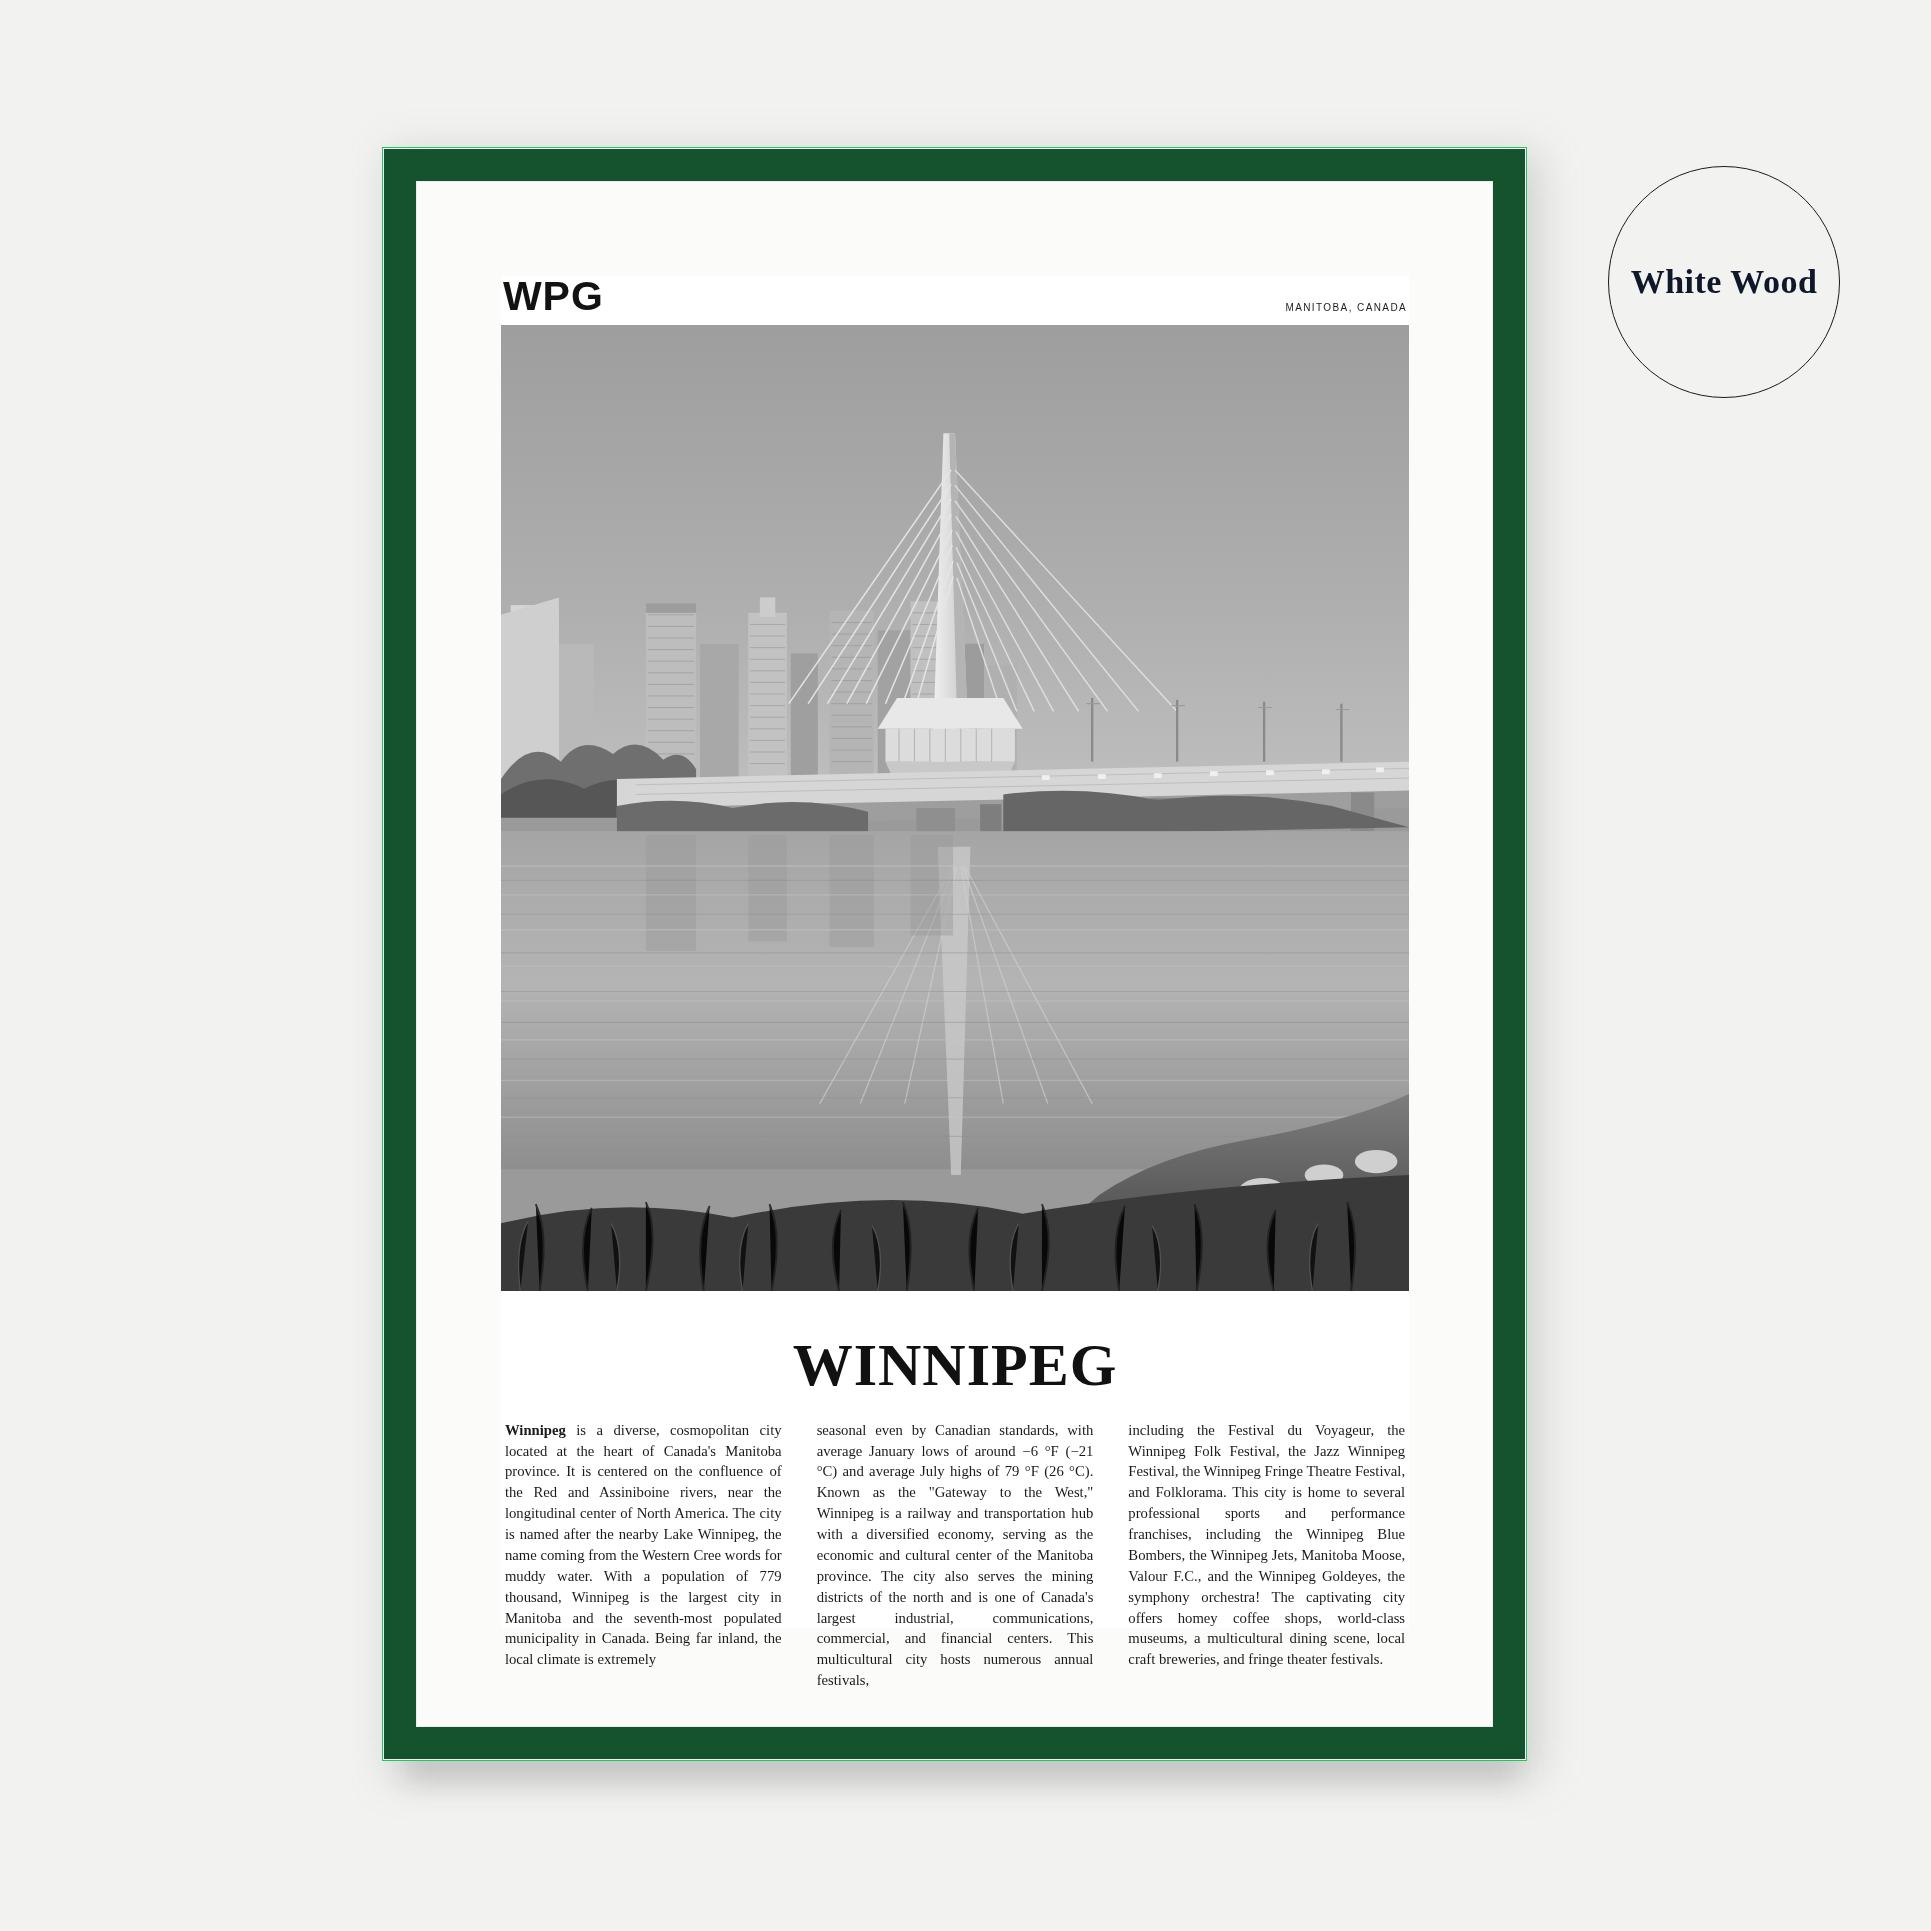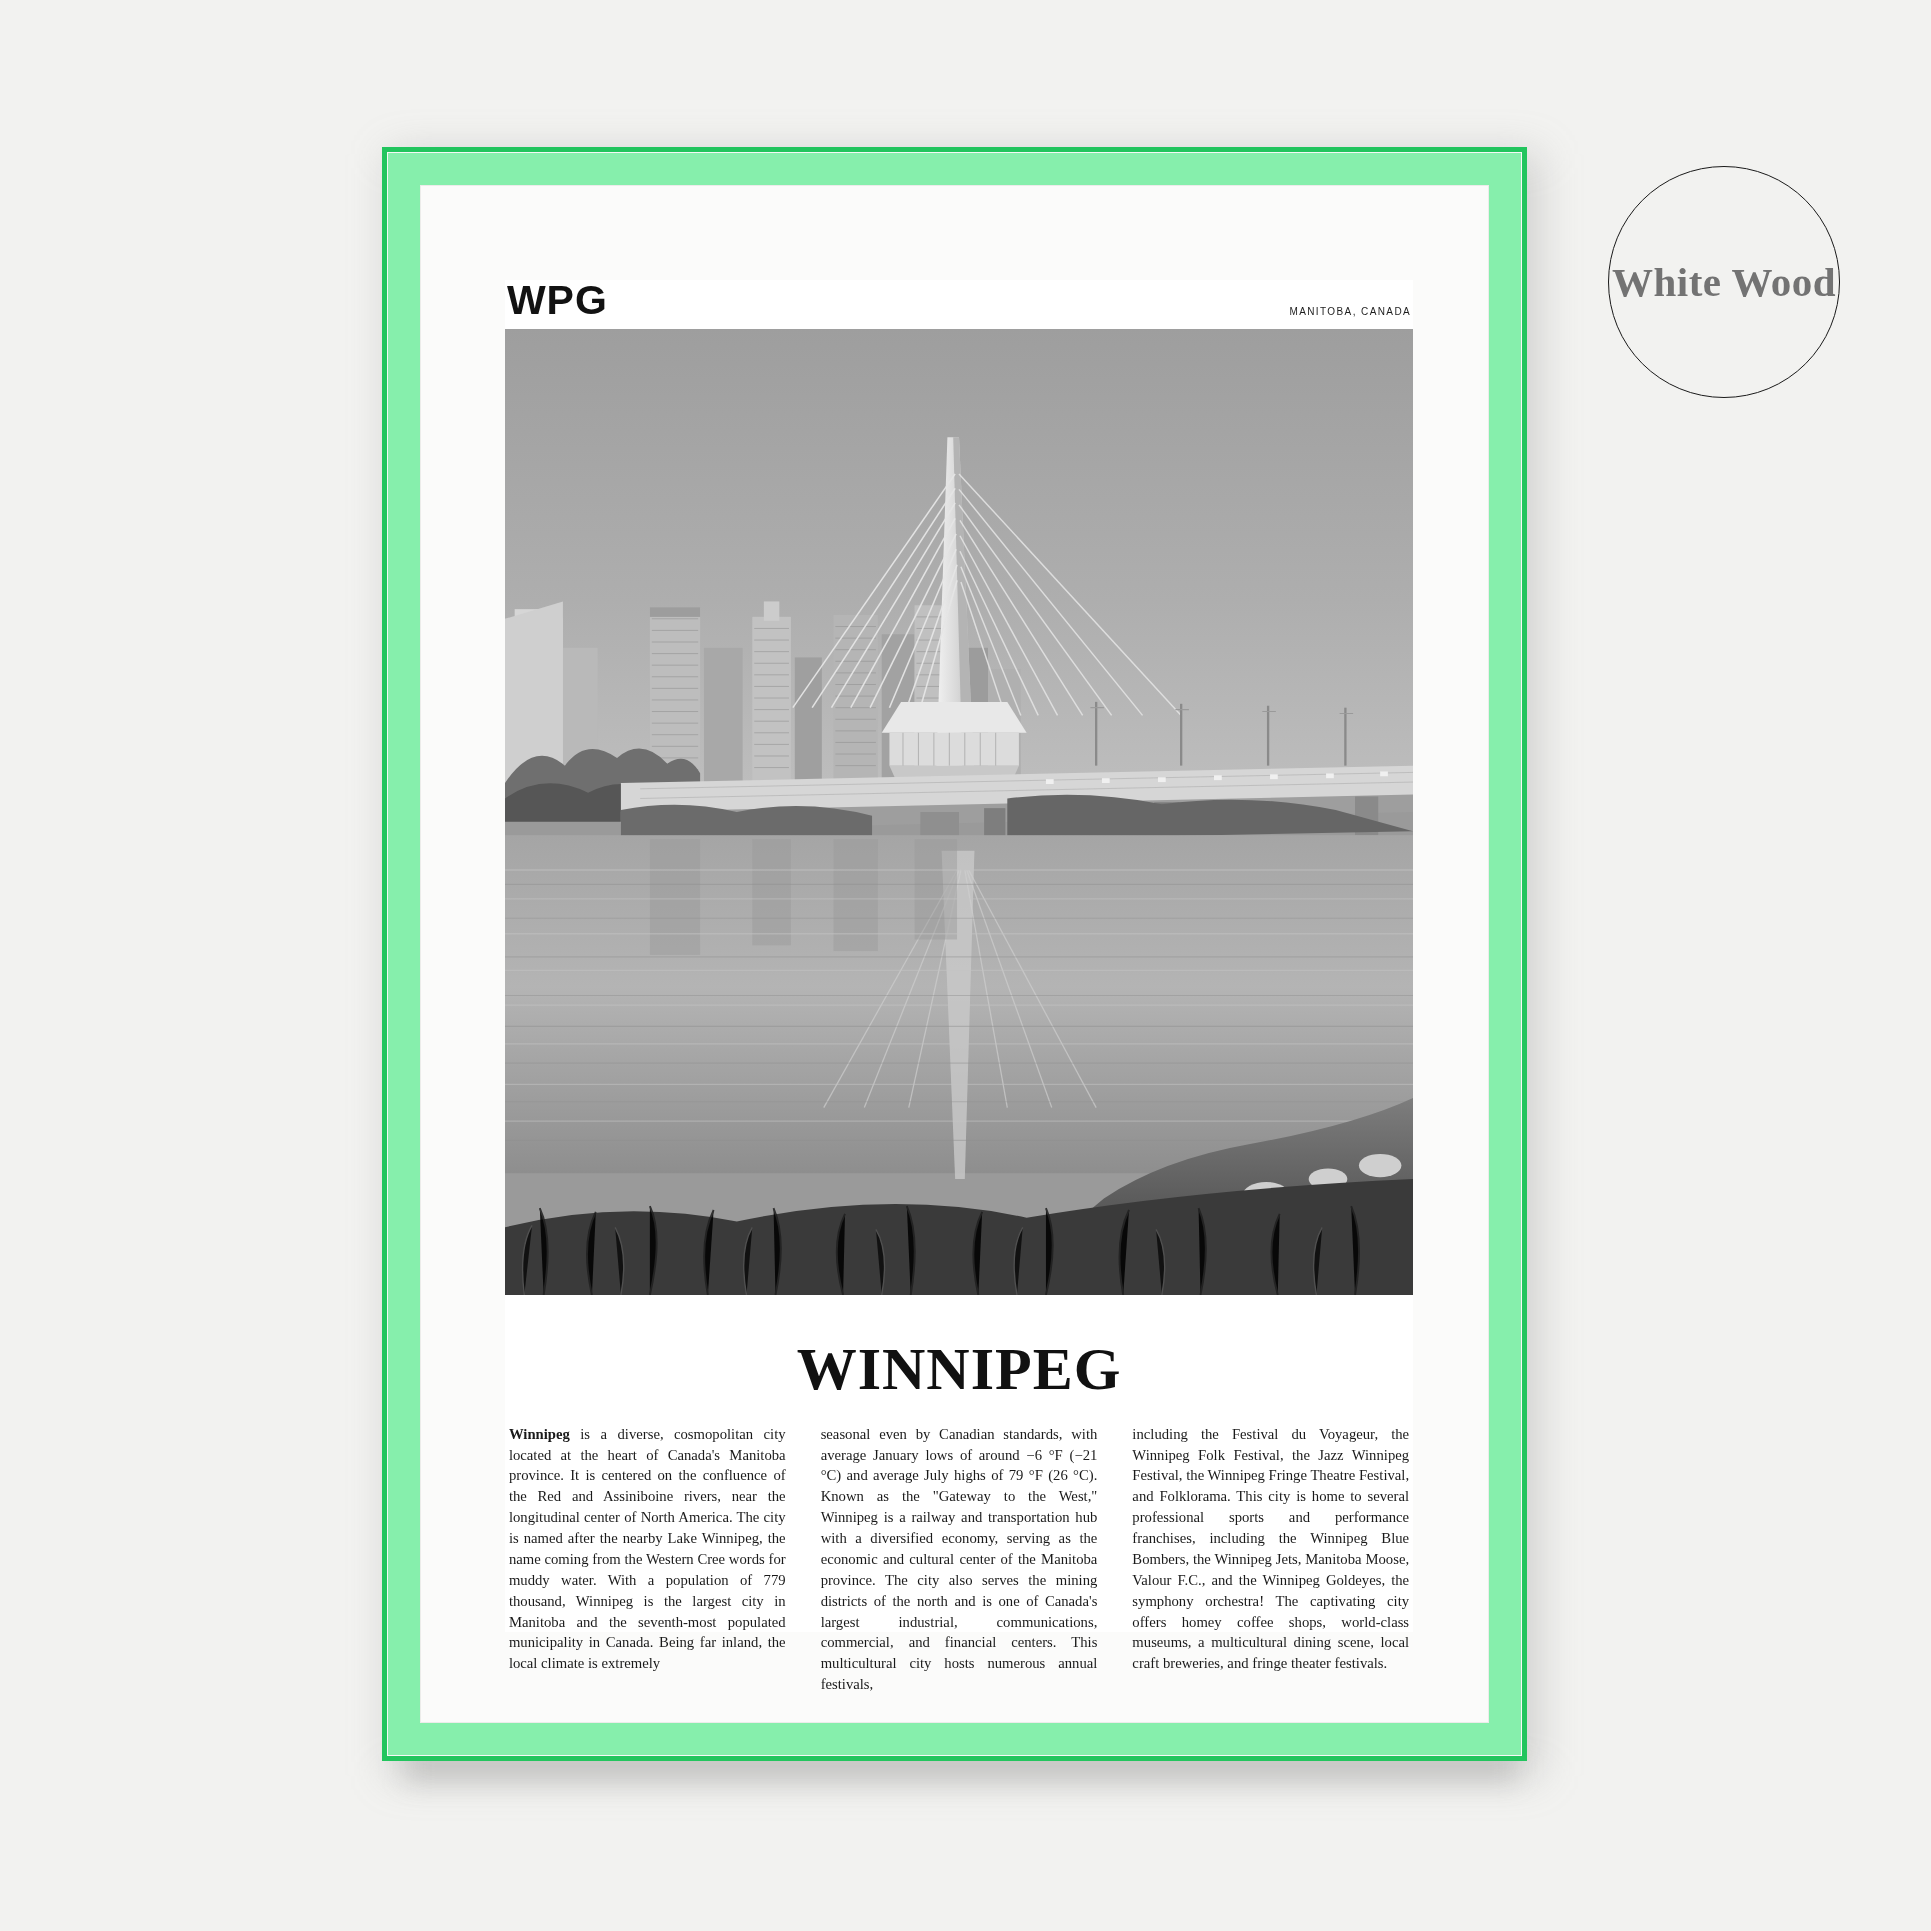--- a/index.html
+++ b/index.html
@@ -25,45 +25,45 @@
     border: 1.9px solid #1a1a1a;
     border-radius: 50%;
     display: flex;
     align-items: center;
     justify-content: center;
     background: transparent;
   }
   .badge-label {
     font-family: "Liberation Serif", serif;
     font-weight: bold;
-    font-size: 41px;
+    font-size: 34px;
     letter-spacing: 0.5px;
-    color: #737373;
+    color: #0f172a;
     white-space: nowrap;
   }
 
   
   .frame-shadow {
     position: absolute;
     left: 390px;
     top: 154px;
     width: 1149px;
     height: 1622px;
     background: rgba(130,130,130,0.30);
     filter: blur(21px);
     border-radius: 3.9px;
   }
   .frame {
     position: absolute;
     left: 382px;
     top: 147px;
     width: 1145px;
     height: 1614px;
-    background: #86efac;
-    border: 5px solid #22c55e;
+    background: #14532d;
+    border: 1px solid #22c55e;
     box-sizing: border-box;
     padding: 33px;
     text-decoration: underline;
   }
   .frame-inner-bevel {
     position: absolute;
     left: 0; top: 0; right: 0; bottom: 0;
     border: 1px solid #f7f7f7;
     pointer-events: none;
   }

